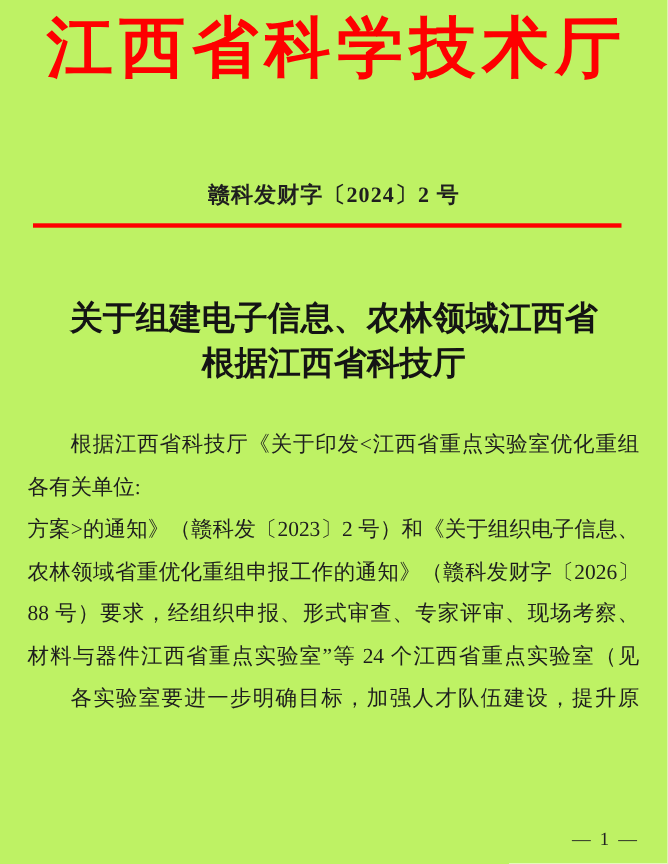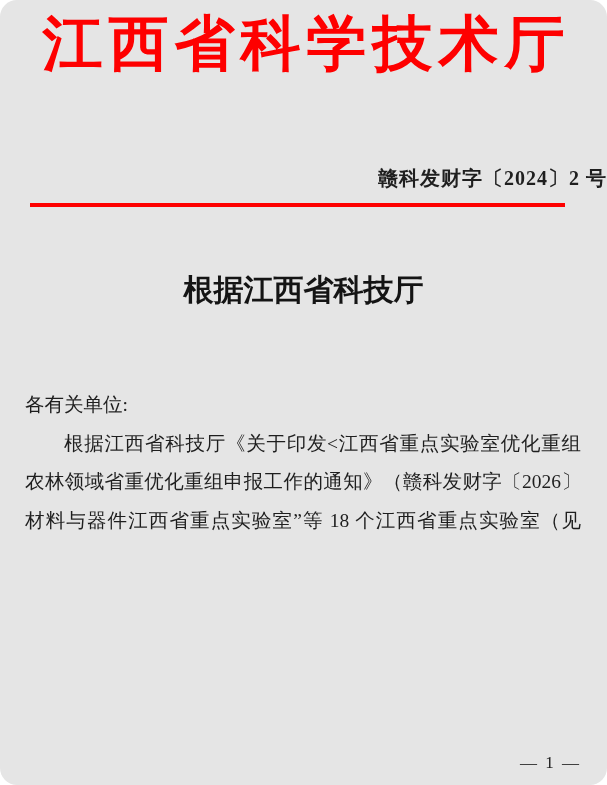--- a/index.html
+++ b/index.html
@@ -4,24 +4,23 @@
 <style>
   html, body {
     margin: 0;
     padding: 0;
     background: #ffffff;
   }
   .page {
     position: relative;
     width: 607px;
     height: 785px;
-    background: #e5e5e5;
+    background: #bef264;
     overflow: hidden;
     font-family: "Liberation Serif", serif;
-    border-radius: 17px;
   }
   
   .agency {
     position: absolute;
     top: 4px;
     left: 0;
     width: 100%;
     text-align: center;
     color: #fe0000;
     font-weight: bold;
@@ -30,21 +29,21 @@
     letter-spacing: 6px;
     text-indent: 6px;
     white-space: nowrap;
   }
   
   .doc-number {
     position: absolute;
     top: 163px;
     left: 0;
     width: 100%;
-    text-align: right;
+    text-align: center;
     font-size: 20px;
     line-height: 30px;
     color: #1f1f1f;
     letter-spacing: 1px;
     font-weight: bold;
   }
   
   .red-rule {
     position: absolute;
     top: 203px;
@@ -103,25 +102,29 @@
 
 <div class="page">
 
   <div class="agency">江西省科学技术厅</div>
 
   <div class="doc-number">赣科发财字〔2024〕2 号</div>
 
   <div class="red-rule"></div>
 
   <div class="title">
+    <div>关于组建电子信息、农林领域江西省</div>
     <div>根据江西省科技厅</div>
   </div>
 
   <div class="body-text">
+    <div class="bl just ind">根据江西省科技厅《关于印发&lt;江西省重点实验室优化重组</div>
     <div class="bl plain">各有关单位:</div>
-    <div class="bl just ind">根据江西省科技厅《关于印发&lt;江西省重点实验室优化重组</div>
+    <div class="bl just">方案&gt;的通知》（赣科发〔2023〕2 号）和《关于组织电子信息、</div>
     <div class="bl just">农林领域省重优化重组申报工作的通知》（赣科发财字〔2026〕</div>
-    <div class="bl just">材料与器件江西省重点实验室”等 18 个江西省重点实验室（见</div>
+    <div class="bl just">88 号）要求，经组织申报、形式审查、专家评审、现场考察、</div>
+    <div class="bl just">材料与器件江西省重点实验室”等 24 个江西省重点实验室（见</div>
+    <div class="bl just ind">各实验室要进一步明确目标，加强人才队伍建设，提升原</div>
   </div>
 
   <div class="page-number">— 1 —</div>
 
 </div>
 
 </body></html>

